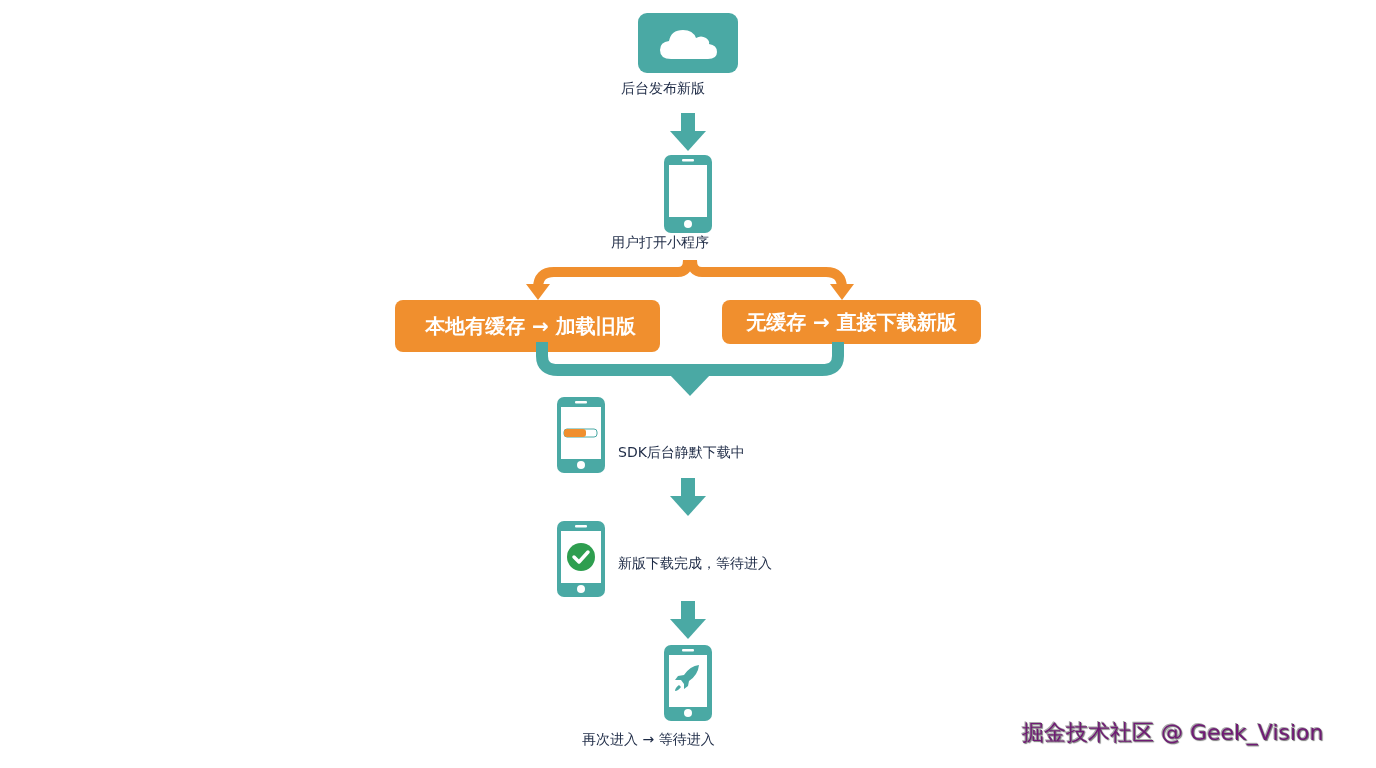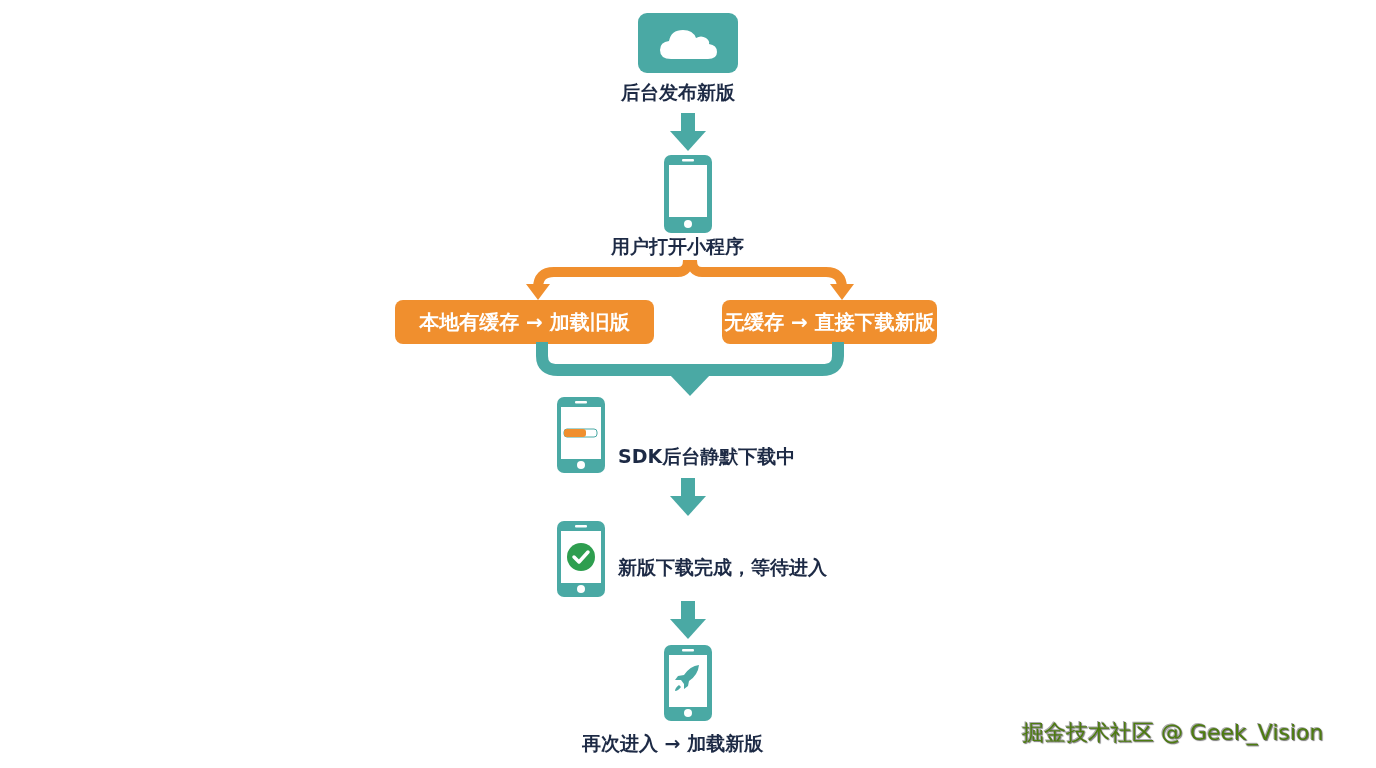--- a/index.html
+++ b/index.html
@@ -1,20 +1,20 @@
 <!DOCTYPE html>
 <html><head>
 <meta charset="utf-8">
 <style>
   html,body{margin:0;padding:0;}
   body{width:1376px;height:768px;background:#ffffff;position:relative;overflow:hidden;font-family:"DejaVu Sans","Liberation Sans",sans-serif;}
   .abs{position:absolute;}
-  .label{color:#1d2a45;font-size:19px;font-weight:bold;white-space:nowrap;}
+  .label{color:#1d2a45;font-size:14px;font-weight:normal;white-space:nowrap;}
   .obox{background:#f08f2e;color:#fff;border-radius:8px;font-size:20px;font-weight:bold;display:flex;align-items:center;justify-content:center;white-space:nowrap;}
-  .watermark{color:#4d7c0f;font-size:22px;text-shadow:1px 1px 1px #777,-1px -1px 0 #aaa,0 0 1px #666;white-space:nowrap;}
+  .watermark{color:#701a75;font-size:22px;text-shadow:1px 1px 1px #777,-1px -1px 0 #aaa,0 0 1px #666;white-space:nowrap;}
 </style>
 </head>
 <body>
 
 <div class="abs" style="left:638px;top:13px;width:100px;height:60px;background:#4aa9a4;border-radius:9px;">
   <svg width="100" height="60" viewBox="0 0 100 60">
     <path d="M33 46 Q22 46 22 37 Q22 29 31 28 Q33 17 45 17 Q55 17 58 25 Q63 22 68 25 Q72 28 71 31 Q79 32 79 39 Q79 46 70 46 Z" fill="#fff"></path>
   </svg>
 </div>
 <div class="abs label" style="left:621px;top:80px;">后台发布新版</div>
@@ -32,22 +32,22 @@
 </svg>
 <div class="abs label" style="left:611px;top:234px;text-align:right;">用户打开小程序</div>
 
 <svg class="abs" style="left:520px;top:258px;" width="340" height="45" viewBox="0 0 340 45">
   <path d="M168 2 Q168 14 158 14 L34 14 Q18 14 18 30" stroke="#f08f2e" stroke-width="10" fill="none"></path>
   <path d="M172 2 Q172 14 182 14 L306 14 Q322 14 322 30" stroke="#f08f2e" stroke-width="10" fill="none"></path>
   <polygon points="6,26 30,26 18,42" fill="#f08f2e"></polygon>
   <polygon points="310,26 334,26 322,42" fill="#f08f2e"></polygon>
 </svg>
 
-<div class="abs obox" style="left:395px;top:300px;width:259px;height:44px;">本地有缓存 → 加载旧版</div>
-<div class="abs obox" style="left:722px;top:300px;width:215px;height:44px;">无缓存 → 直接下载新版</div>
+<div class="abs obox" style="left:395px;top:300px;width:259px;height:52px;padding-left:6px;">本地有缓存 → 加载旧版</div>
+<div class="abs obox" style="left:722px;top:300px;width:259px;height:44px;">无缓存 → 直接下载新版</div>
 
 <svg class="abs" style="left:520px;top:342px;" width="340" height="58" viewBox="0 0 340 58">
   <path d="M22 0 L22 14 Q22 28 38 28 L302 28 Q318 28 318 14 L318 0" stroke="#4aa9a4" stroke-width="12" fill="none"></path>
   <polygon points="150,33 190,33 170,54" fill="#4aa9a4"></polygon>
 </svg>
 
 <svg class="abs" style="left:557px;top:397px;" width="48" height="76" viewBox="0 0 48 76">
   <rect x="0" y="0" width="48" height="76" rx="7" fill="#4aa9a4"></rect>
   <rect x="4" y="10" width="40" height="52" fill="#fff"></rect>
   <rect x="18" y="4" width="12" height="2.5" rx="1" fill="#fff"></rect>
@@ -78,15 +78,15 @@
 </svg>
 
 <svg class="abs" style="left:664px;top:645px;" width="48" height="76" viewBox="0 0 48 76">
   <rect x="0" y="0" width="48" height="76" rx="7" fill="#4aa9a4"></rect>
   <rect x="5" y="10" width="38" height="52" fill="#fff"></rect>
   <rect x="18" y="4" width="12" height="2.5" rx="1" fill="#fff"></rect>
   <circle cx="24" cy="68" r="4" fill="#fff"></circle>
   <path d="M35 20 Q26 21 20 30 L14 31 L11 35 L17 35 L20 39 L20 44 L24 41 L25 36 Q34 30 35 20 Z" fill="#4aa9a4"></path>
   <path d="M15 40 Q11 43 11 46 Q14 46 17 42 Z" fill="#4aa9a4"></path>
 </svg>
-<div class="abs label" style="left:582px;top:731px;">再次进入 → 加载新版</div>
+<div class="abs label" style="left:582px;top:731px;">再次进入 → 等待进入</div>
 
 <div class="abs watermark" style="left:1022px;top:718px;">掘金技术社区 @ Geek_Vision</div>
 
 </body></html>

